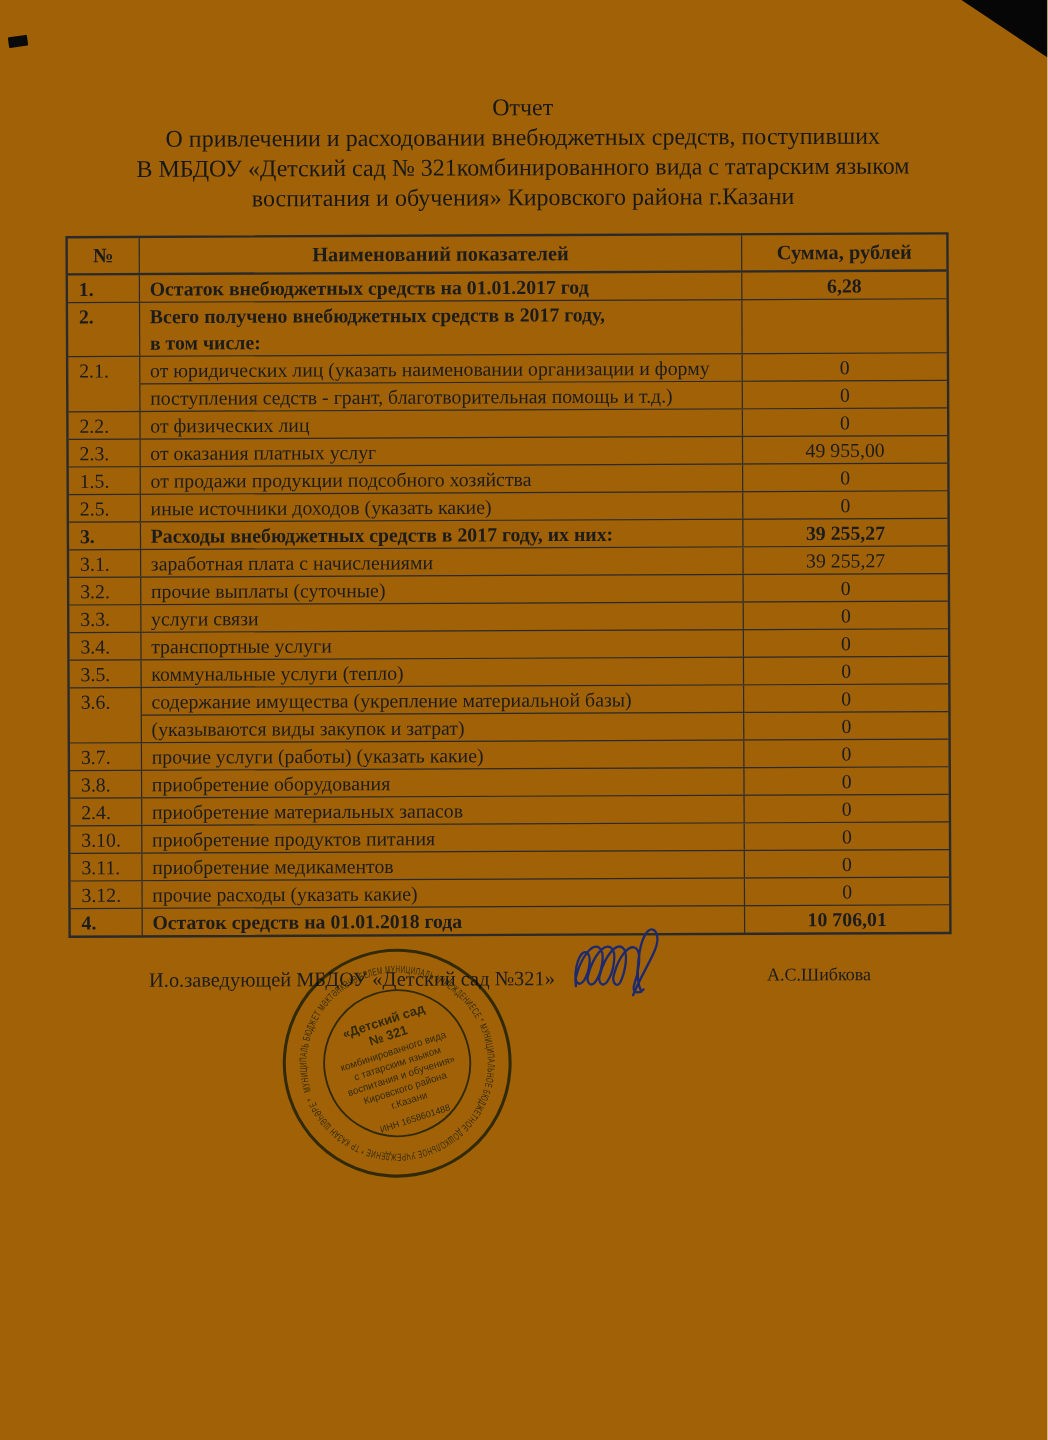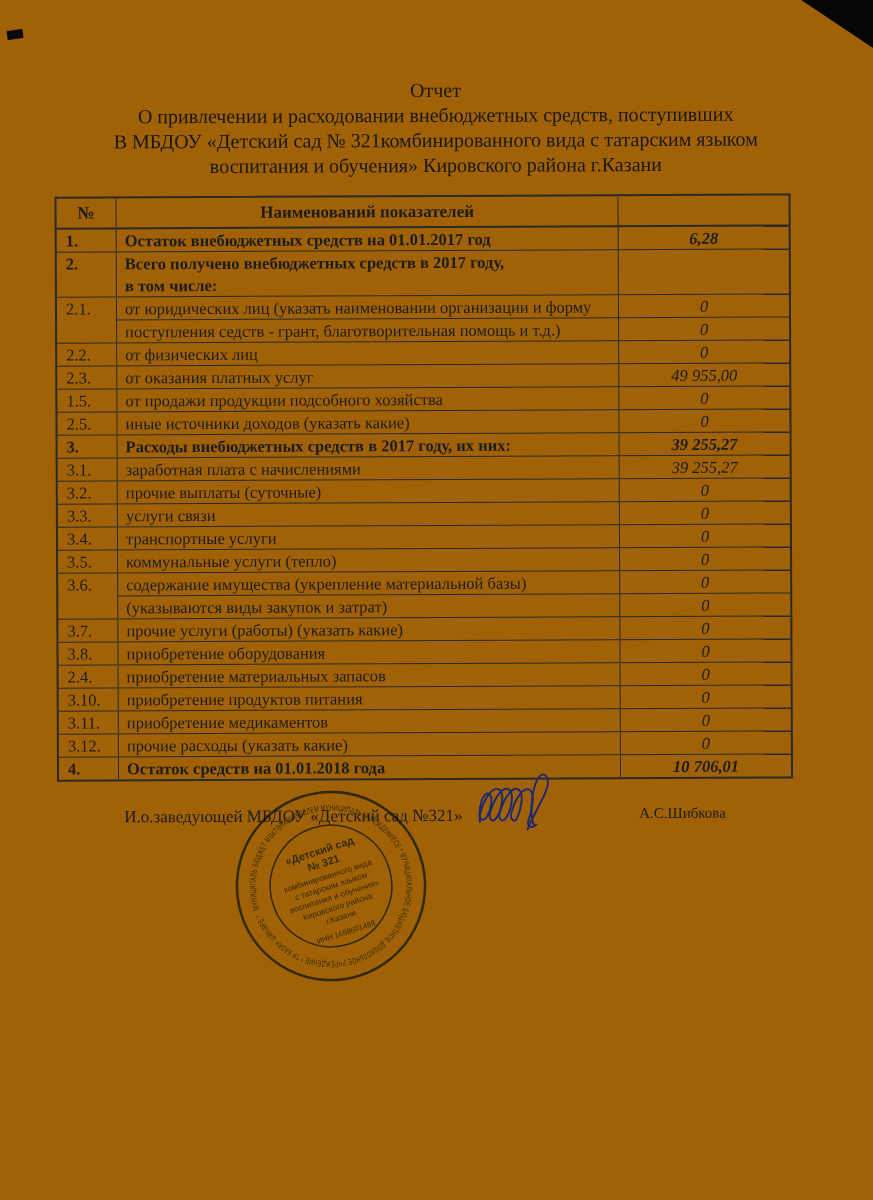--- a/index.html
+++ b/index.html
@@ -30,21 +30,21 @@
   .cell { min-height:1px; }
   .c-num  { width:60px;  border-right:1.7px solid #2a2a2a; }
   .c-name { width:502px; border-right:1.7px solid #2a2a2a; }
   .c-sum  { flex:1; text-align:center; }
 
   .trow { display:flex; border-bottom:1.7px solid #2a2a2a; }
   .trow:last-child { border-bottom:none; }
   .trow.bold { font-weight:700; }
   .trow .c-num { padding:1.5px 3px 1.5px 9px; line-height:19px; }
   .nline { padding:1.5px 4px 1.5px 8px; line-height:19px; }
-  .sline { padding:1.5px 4px; line-height:19px; text-align:center;font-style:italic; }
+  .sline { padding:1.5px 4px; line-height:19px; text-align:center; }
   .trow.split .nline + .nline { border-top:1.7px solid #2a2a2a; }
   .trow.split .sline + .sline { border-top:1.7px solid #2a2a2a; }
 
   .footer-label { position:absolute; left:122px; top:806px; font-size:17px; white-space:nowrap; }
   .footer-name  { position:absolute; left:637px; top:806px; font-size:15px; white-space:nowrap; }
   .signature    { position:absolute; left:468px; top:768px; width:136px; height:74px; }
 
   .stamp { position:absolute; left:233px; top:788px; width:196px; height:196px;
            transform:rotate(-18deg); opacity:0.9; mix-blend-mode:multiply; }
   .stamp text { font-family:"Liberation Sans","DejaVu Sans",sans-serif; }
@@ -63,20 +63,21 @@
       <div>Отчет</div>
       <div>О привлечении и расходовании внебюджетных средств, поступивших</div>
       <div>В МБДОУ «Детский сад № 321комбинированного вида с татарским языком</div>
       <div>воспитания и обучения» Кировского района г.Казани</div>
     </div>
 
     <div class="rtable">
       <div class="thead">
         <div class="cell c-num">№</div>
         <div class="cell c-name">Наименований показателей</div>
+        <div class="cell c-sum">Сумма, рублей</div>
       </div>
       <div>
           <div class="trow bold">
             <div class="cell c-num">1.</div>
             <div class="cell c-name">
               <div class="nline">Остаток внебюджетных средств на 01.01.2017 год</div>
             </div>
             <div class="cell c-sum">
               <div class="sline">6,28</div>
             </div>

